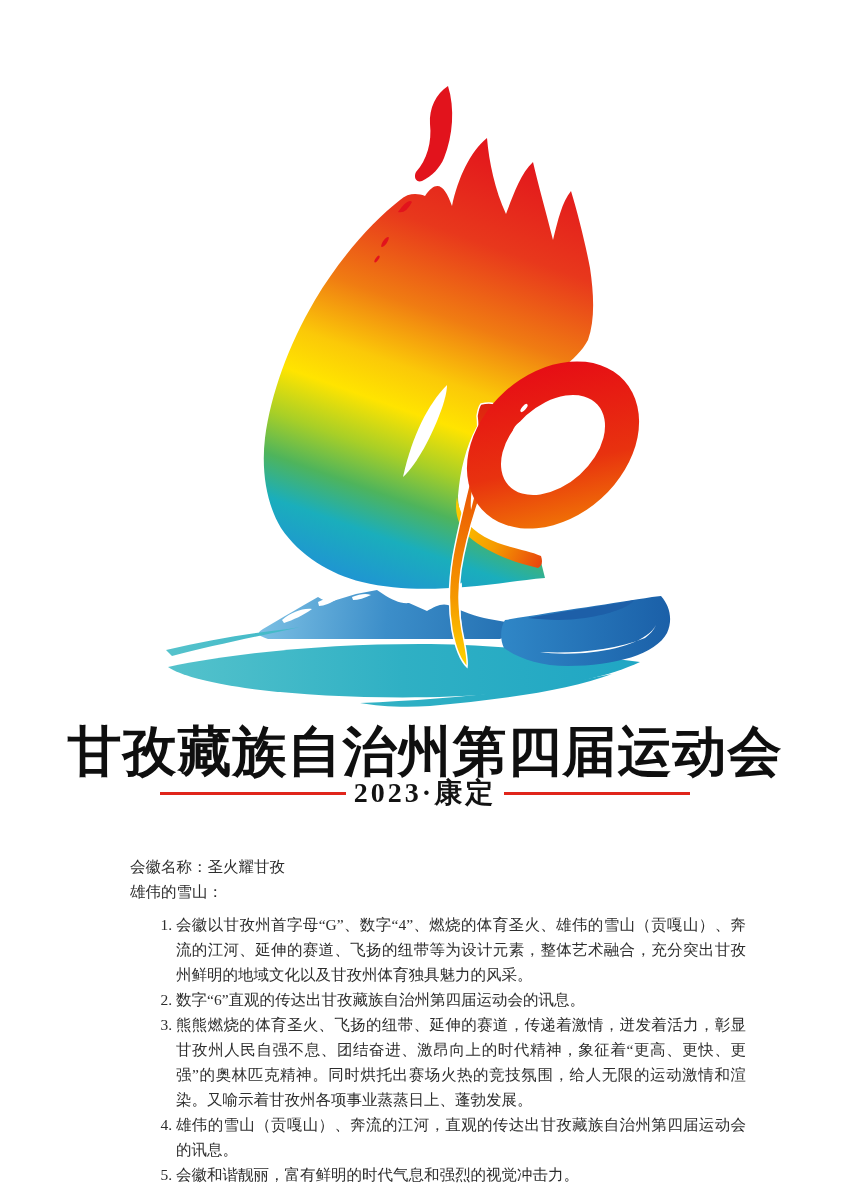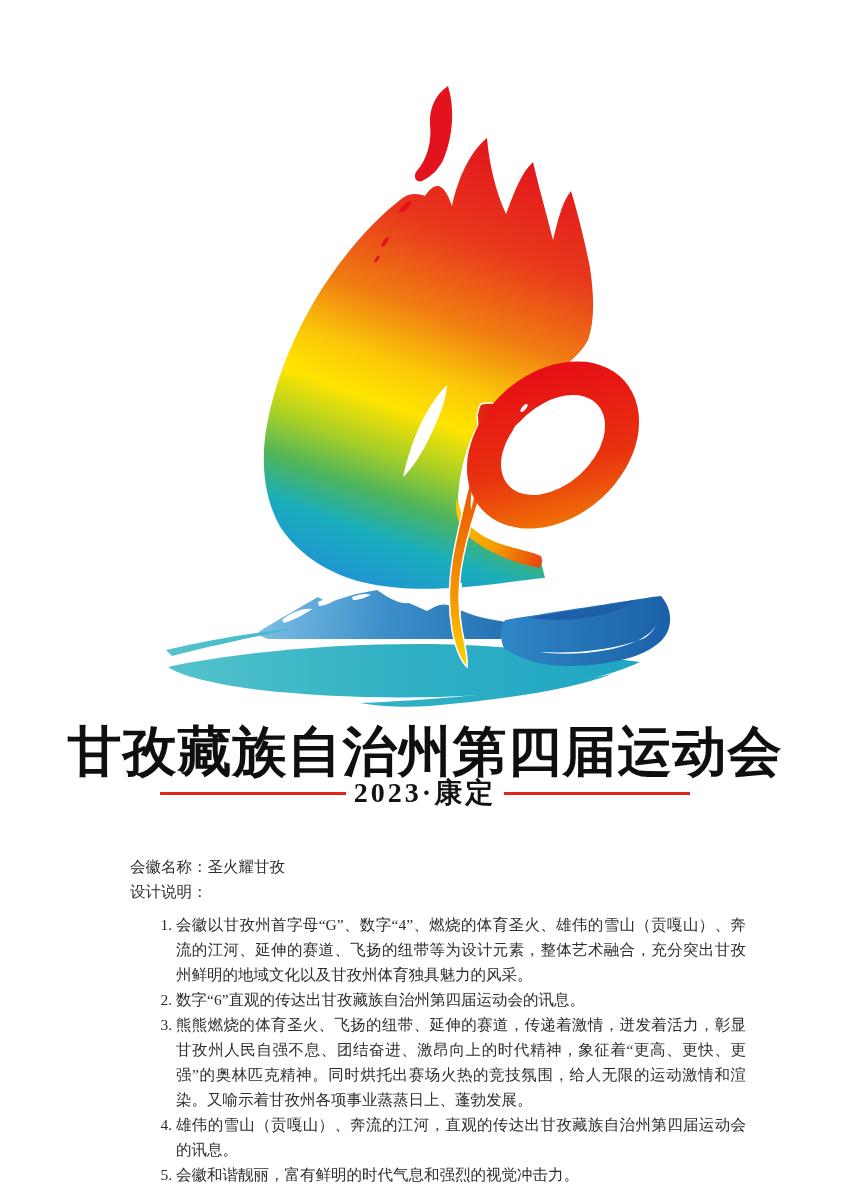--- a/index.html
+++ b/index.html
@@ -158,21 +158,21 @@
 <div class="subtitle-row">
   <div class="subtitle-line"></div>
   <div class="subtitle-text">2023·康定</div>
   <div class="subtitle-line"></div>
 </div>
 
 <div class="details">
   <div class="row">
     <span>会徽名称：</span><span>圣火耀甘孜</span>
   </div>
-  <div class="row">设计说明：</div>
+  <div class="row">雄伟的雪山：</div>
   <ol>
     <li>会徽以甘孜州首字母“G”、数字“4”、燃烧的体育圣火、雄伟的雪山（贡嘎山）、奔流的江河、延伸的赛道、飞扬的纽带等为设计元素，整体艺术融合，充分突出甘孜州鲜明的地域文化以及甘孜州体育独具魅力的风采。</li>
     <li>数字“6”直观的传达出甘孜藏族自治州第四届运动会的讯息。</li>
     <li>熊熊燃烧的体育圣火、飞扬的纽带、延伸的赛道，传递着激情，迸发着活力，彰显甘孜州人民自强不息、团结奋进、激昂向上的时代精神，象征着“更高、更快、更强”的奥林匹克精神。同时烘托出赛场火热的竞技氛围，给人无限的运动激情和渲染。又喻示着甘孜州各项事业蒸蒸日上、蓬勃发展。</li>
     <li>雄伟的雪山（贡嘎山）、奔流的江河，直观的传达出甘孜藏族自治州第四届运动会的讯息。</li>
     <li>会徽和谐靓丽，富有鲜明的时代气息和强烈的视觉冲击力。</li>
   </ol>
 </div>
 
 </body></html>

